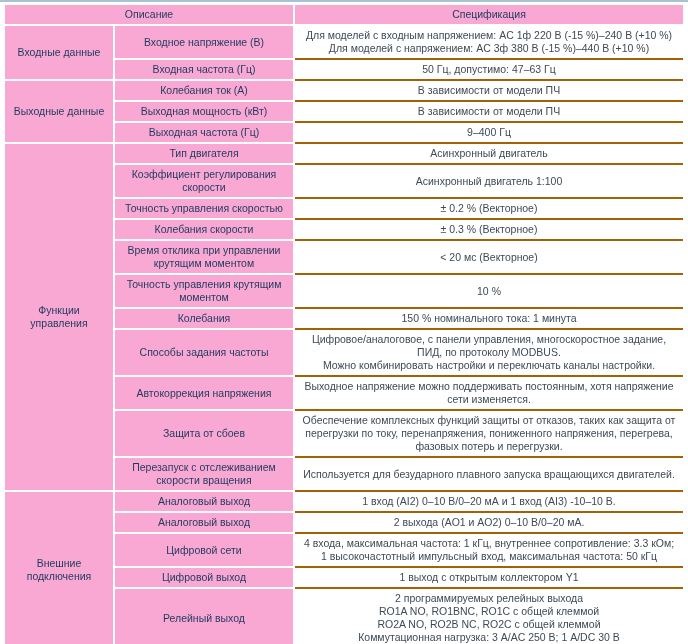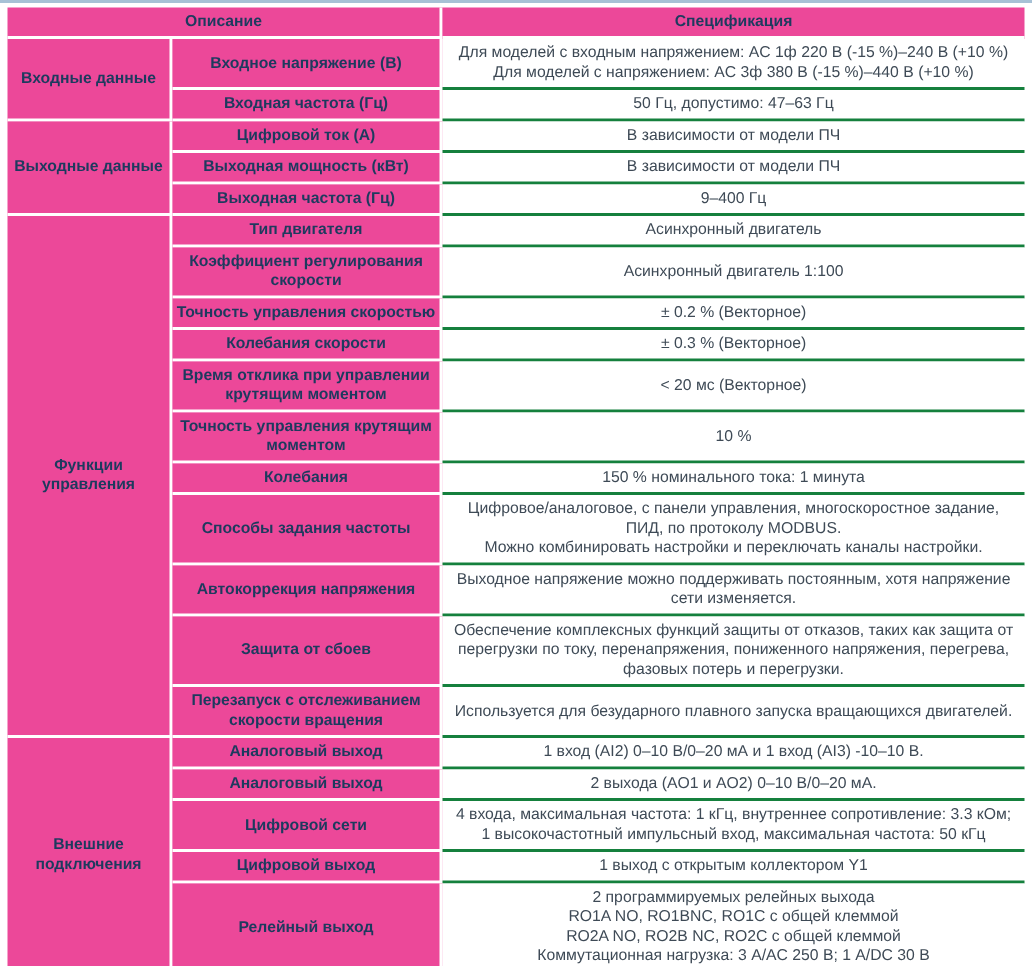--- a/index.html
+++ b/index.html
@@ -30,36 +30,36 @@
     font-size: 10.5px;
     line-height: 13px;
     height: 13px;
     vertical-align: middle;
     text-align: center;
     padding: 3px 4px;
     box-sizing: content-box;
     overflow: hidden;
   }
   .blue {
-    background: #ec4899;
+    background: #f9a8d4;
     color: #1d3a5e;
-    font-weight: bold;
+    font-weight: normal;
     border-bottom: 2px solid #ffffff;
     border-right: 2px solid #ffffff;
     white-space: pre;
     padding: 3px 2px;
   }
   .blue.last-col {
     border-right: none;
     margin-top: 48px;
   }
   .spec {
     background: #ffffff;
     color: #3e4a56;
-    border-bottom: 2px solid #15803d;
+    border-bottom: 2px solid #a16207;
     white-space: pre-line;
   }
 </style>
 </head>
 <body>
 
 <div class="page">
   <div class="top-bar"></div>
 
   <table class="spec-table">
@@ -81,21 +81,21 @@
       <td class="spec">Для моделей с входным напряжением: AC 1ф 220 В (-15 %)–240 В (+10 %)
 Для моделей с напряжением: AC 3ф 380 В (-15 %)–440 В (+10 %)</td>
     </tr>
     <tr>
       <td class="blue">Входная частота (Гц)</td>
       <td class="spec">50 Гц, допустимо: 47–63 Гц</td>
     </tr>
 
     <tr>
       <td class="blue" rowspan="3">Выходные данные</td>
-      <td class="blue">Цифровой ток (А)</td>
+      <td class="blue">Колебания ток (А)</td>
       <td class="spec">В зависимости от модели ПЧ</td>
     </tr>
     <tr>
       <td class="blue">Выходная мощность (кВт)</td>
       <td class="spec">В зависимости от модели ПЧ</td>
     </tr>
     <tr>
       <td class="blue">Выходная частота (Гц)</td>
       <td class="spec">9–400 Гц</td>
     </tr>

